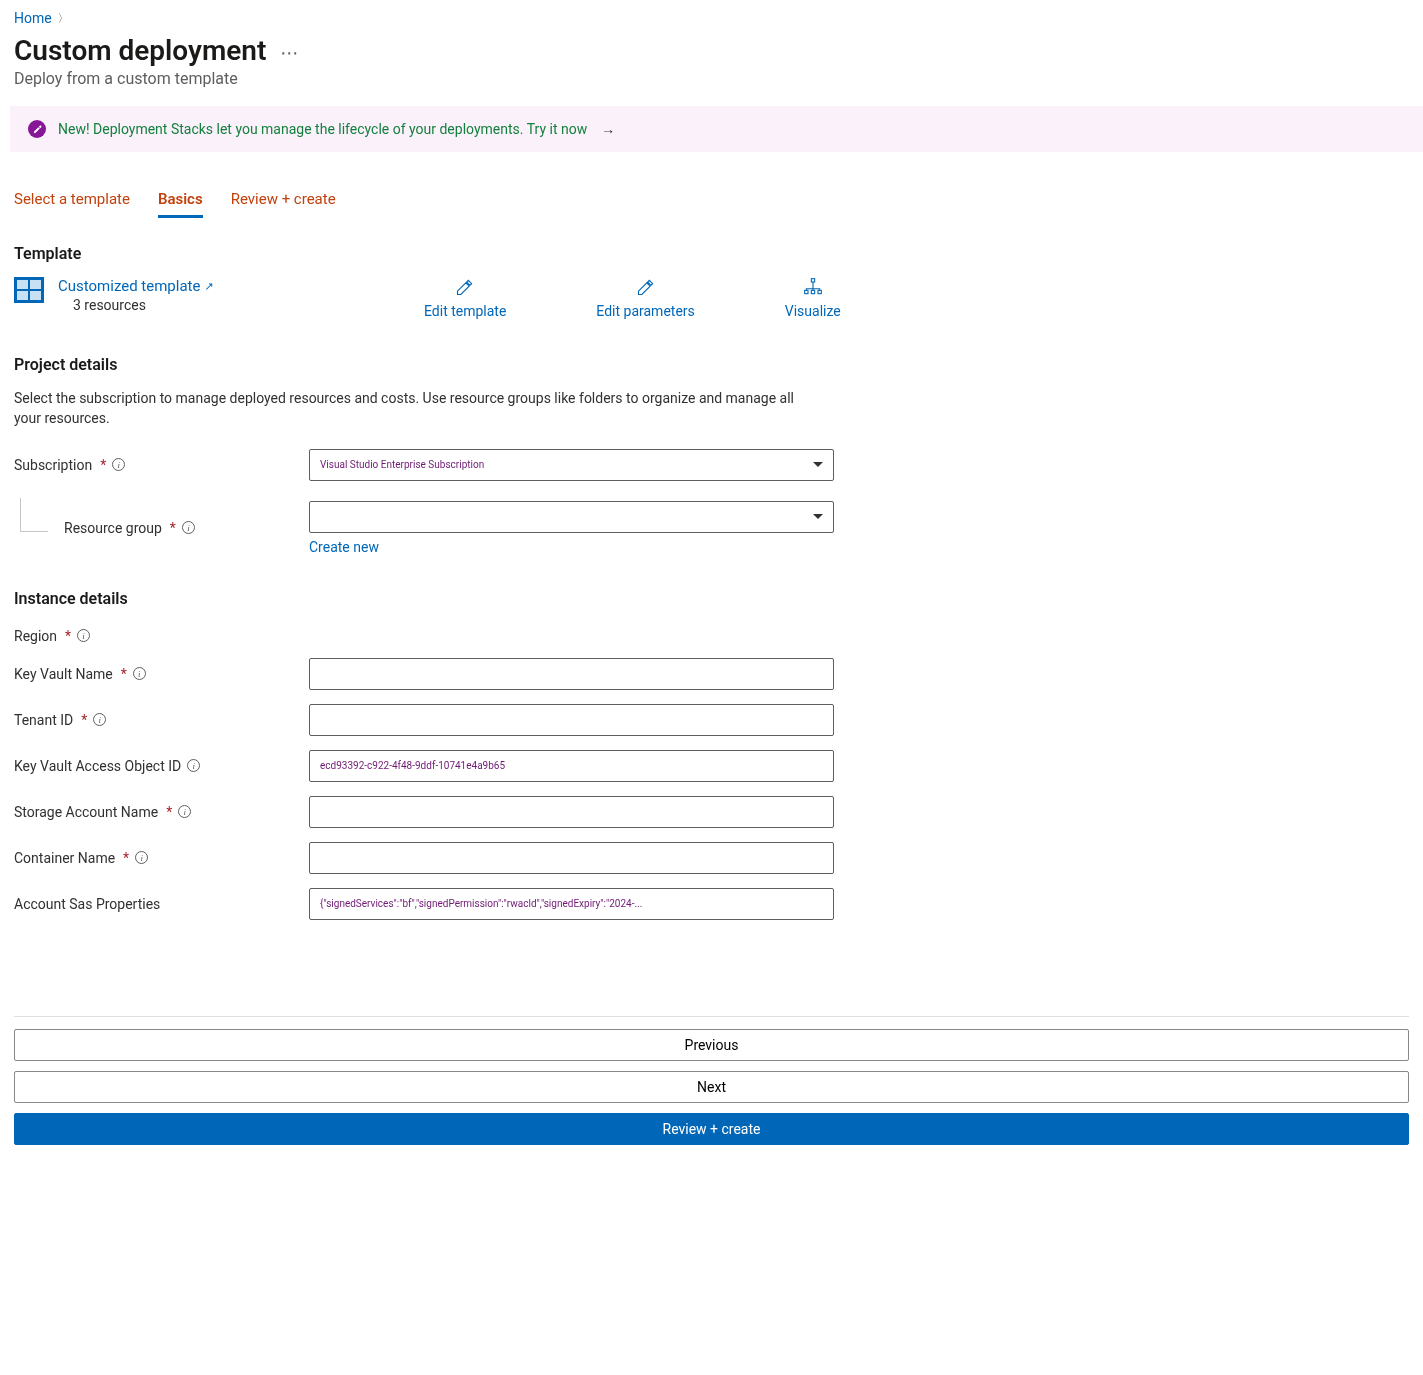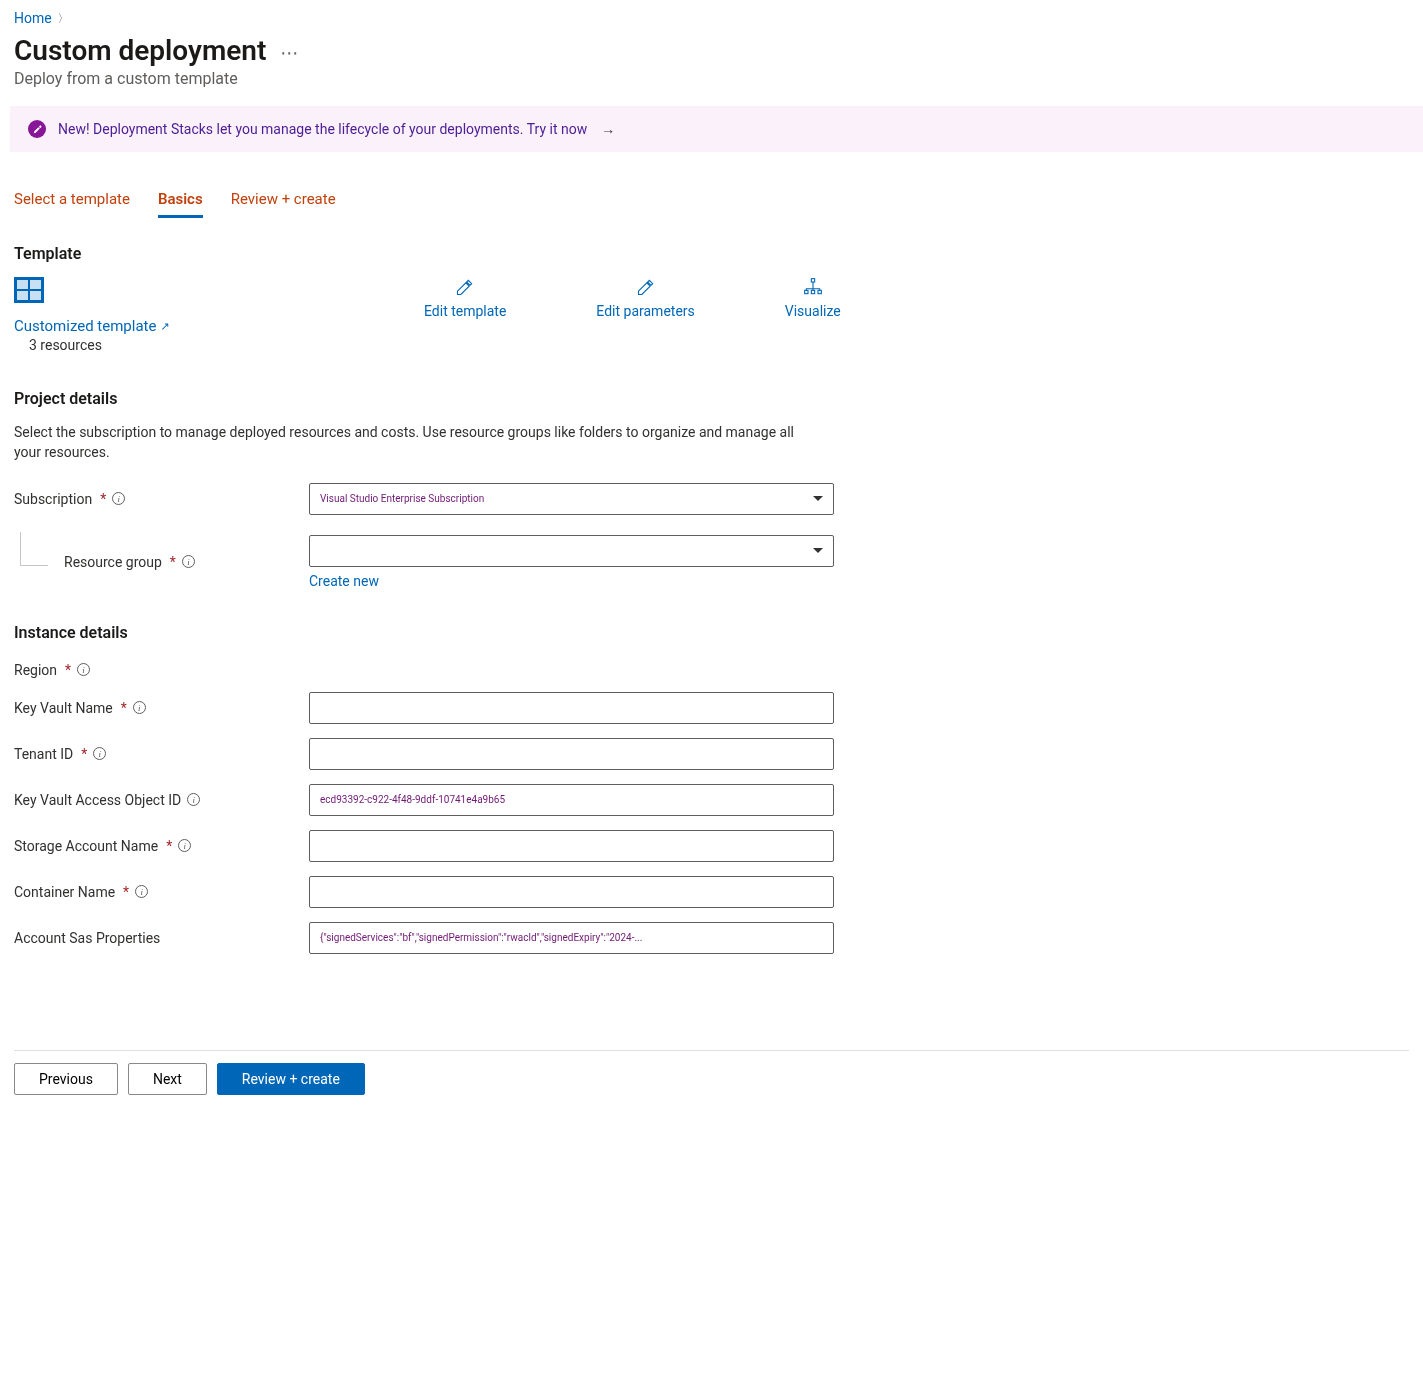--- a/index.html
+++ b/index.html
@@ -60,21 +60,21 @@
       margin-right: -14px;
     }
     .banner-icon {
       width: 18px; height: 18px;
       border-radius: 50%;
       background: #881798;
       display: flex; align-items: center; justify-content: center;
       flex-shrink: 0;
     }
     .banner-icon svg { fill: #fff; }
-    .banner-text { color: #4c1d95; }
+    .banner-text { color: #15803d; }
     .banner-arrow { color: #323130; margin-left: 2px;}
     .tabs {
       display: flex;
       gap: 28px;
       margin-top: 38px;
       border-bottom: 0 solid transparent;
     }
     .tab {
       font-size: 15px;
       color: #c2410c;
@@ -101,21 +101,20 @@
     .template-row {
       display: flex;
       align-items: flex-start;
       margin-top: 14px;
     }
     .template-block {
       display: flex;
       align-items: flex-start;
       gap: 14px;
       width: 390px;
-      flex-direction: column;
     }
     .template-icon {
       width: 30px; height: 26px;
       background: #0067b8;
       display: grid;
       grid-template-columns: 1fr 1fr;
       grid-template-rows: 1fr 1fr;
       gap: 2px;
       padding: 3px;
       box-sizing: border-box;
@@ -231,20 +230,21 @@
       margin-top: 6px;
       display: inline-block;
       cursor: pointer;
     }
     .footer {
       border-top: 1px solid #e1dfdd;
       padding: 12px 0 20px 0;
       margin-top: 96px;
       display: flex;
       gap: 10px;
+      flex-direction: column;
     }
     .btn {
       height: 32px;
       padding: 0 24px;
       border: 1px solid #8a8886;
       background: #fff;
       font-size: 14px;
       font-family: inherit;
       cursor: pointer;
       border-radius: 2px;

